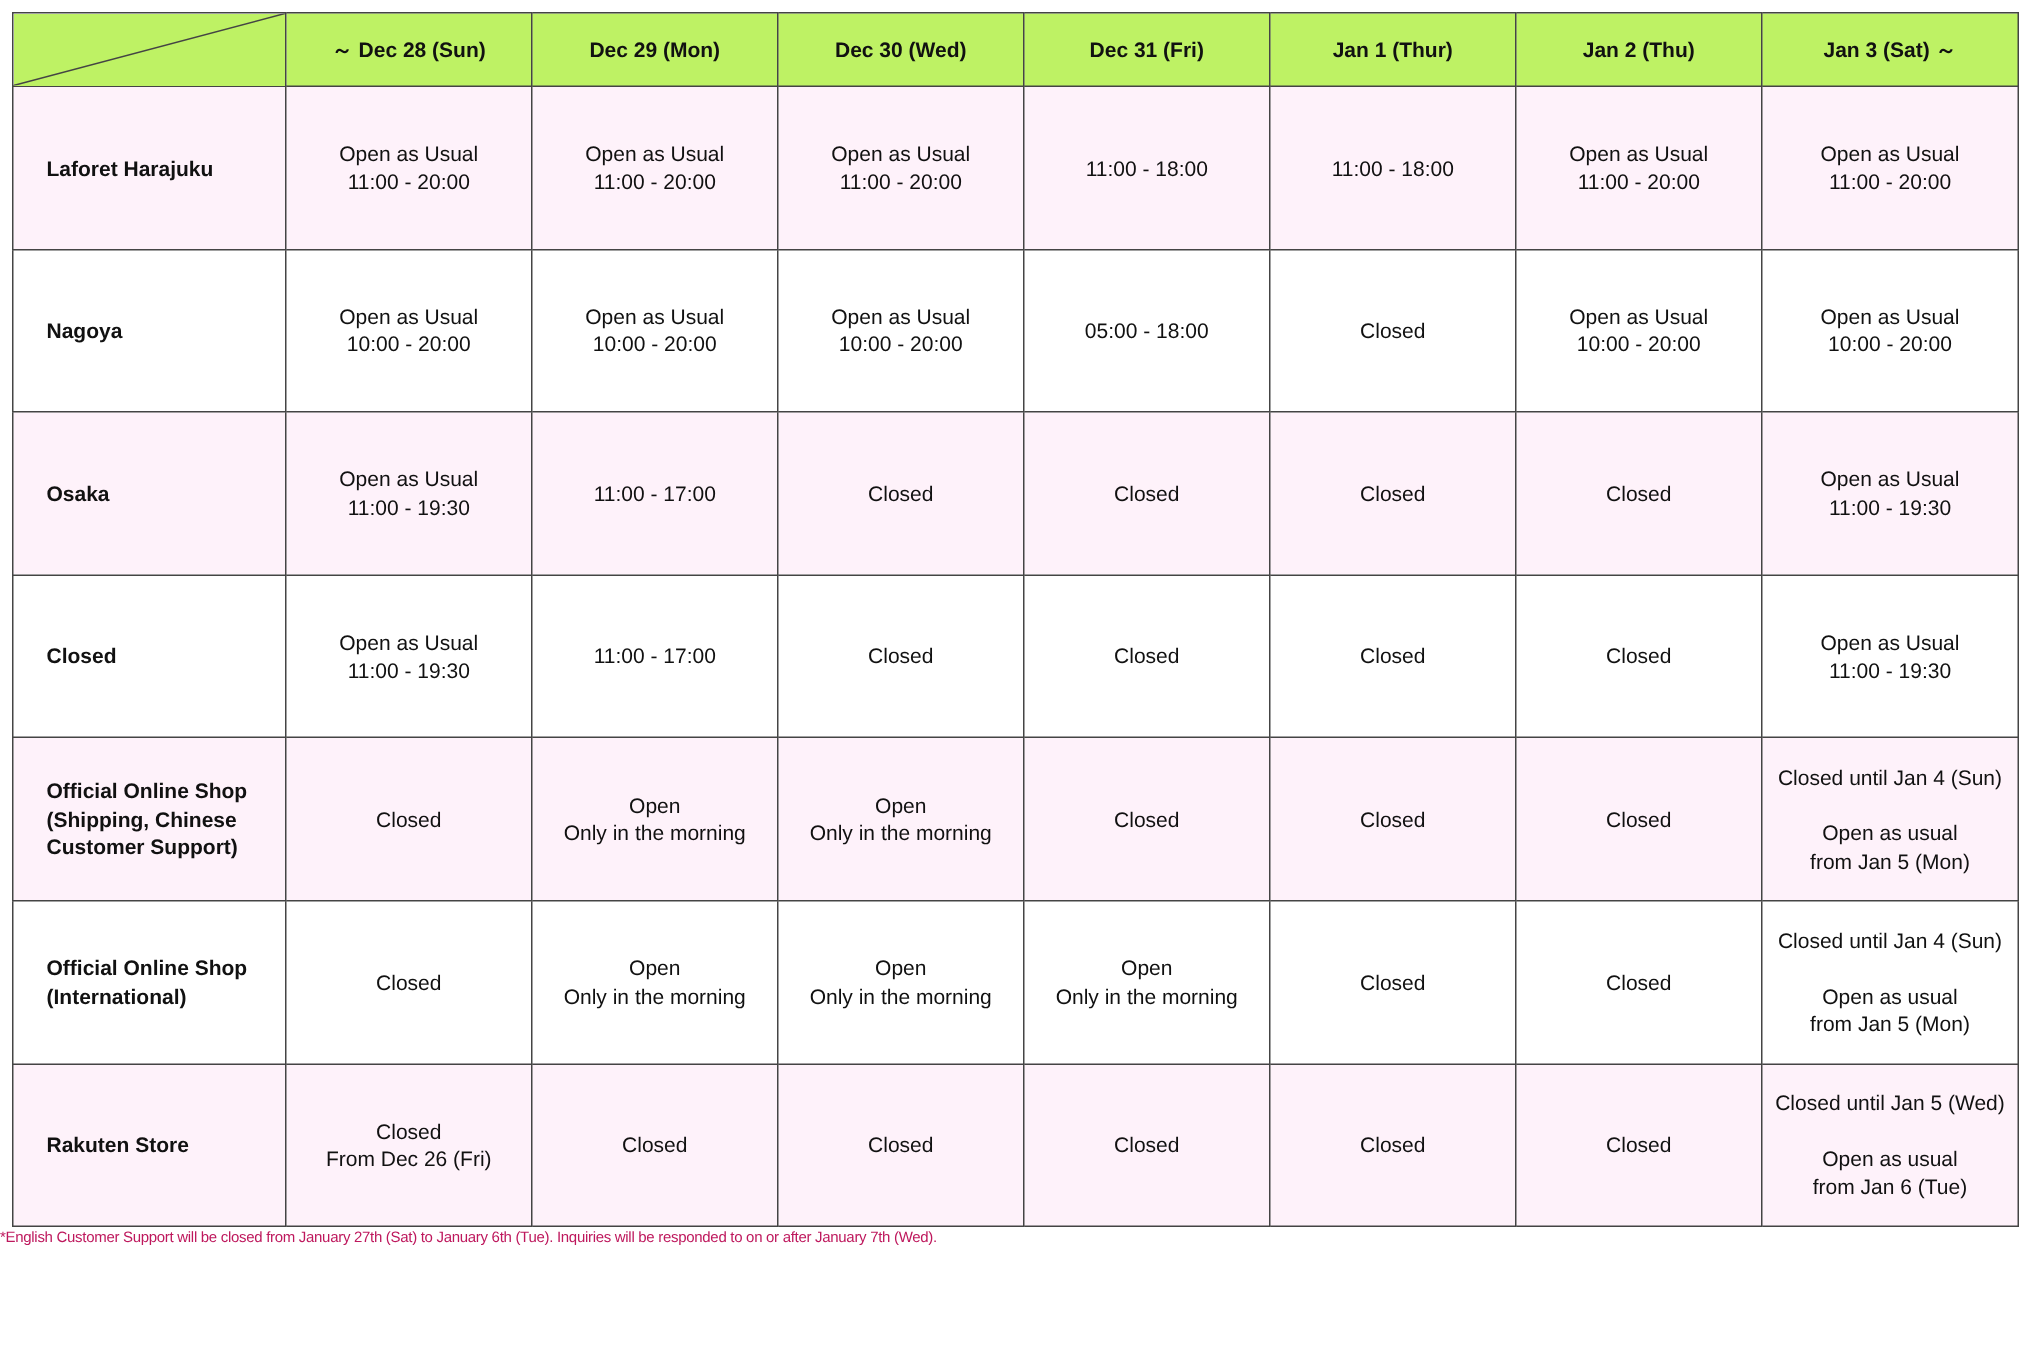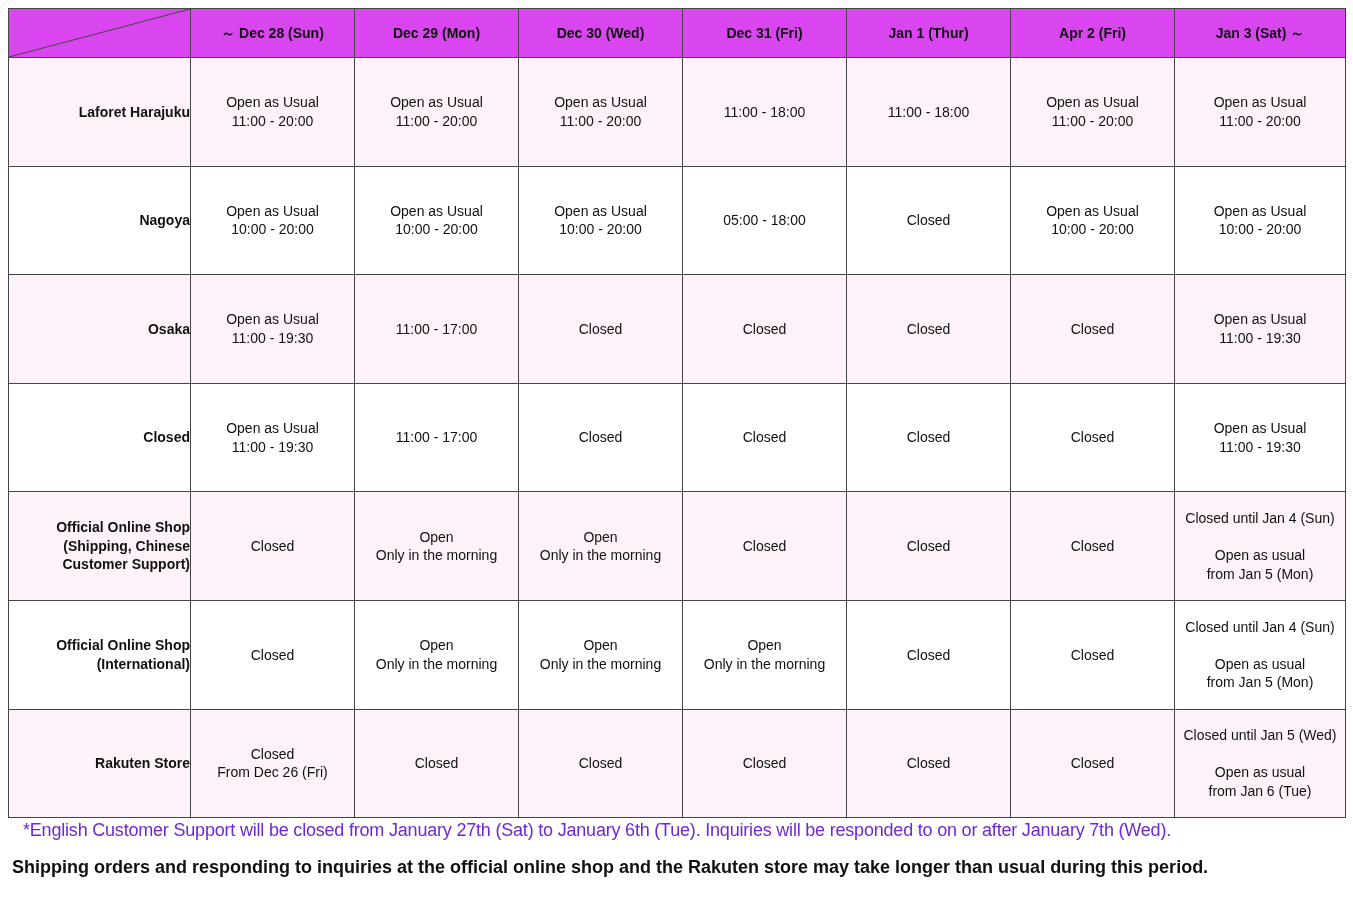--- a/index.html
+++ b/index.html
@@ -11,35 +11,35 @@
       position: absolute; left: 8px; top: 8px;
       border-collapse: collapse; table-layout: fixed;
       width: 1337px;
     }
     .sched th, .sched td {
       border: 1px solid #444;
       text-align: center; vertical-align: middle;
       font-size: 14px; line-height: 18.5px;
       padding: 0;
     }
-    .sched thead th { height: 48px; font-weight: bold; font-size: 14px; background: #d946ef; margin-left: 36px; }
+    .sched thead th { height: 48px; font-weight: bold; font-size: 14px; background: #bef264; margin-left: 36px; }
     .sched tbody tr { height: 108.6px; }
     .sched tbody tr.pink td, .sched tbody tr.pink th { background: #fef2fa; }
     .sched tbody tr.white td, .sched tbody tr.white th { background: #ffffff; }
     .sched tbody th {
-      text-align: right; font-weight: bold; padding-left: 22px;
+      text-align: left; font-weight: bold; padding-left: 22px;
       font-size: 14px; line-height: 18.5px;
     }
     .corner { position: relative; }
     .corner svg { position: absolute; left: 0; top: 0; width: 100%; height: 100%; }
     .cell-lines span { display: block; white-space: nowrap; }
     .cell-lines span.gap { height: 18.5px; }
     .note {
-      position: absolute; left: 23px; top: 820px;
-      font-size: 18px; color: #6d28d9; letter-spacing: -0.2px;
+      position: absolute; left: 0; top: 820px;
+      font-size: 10px; color: #be185d; letter-spacing: -0.2px;
     }
     .notice {
       position: absolute; left: 12px; top: 856px;
       font-size: 18px; font-weight: bold; line-height: 23px; color: #111;
     }
     .notice span { display: block; }
   </style>
 </head>
 <body>
 
@@ -59,21 +59,21 @@
       <th class="corner">
         <svg viewBox="0 0 100 100" preserveAspectRatio="none">
           <line x1="0" y1="100" x2="100" y2="0" stroke="#444" stroke-width="1" vector-effect="non-scaling-stroke"></line>
         </svg>
       </th>
       <th>～ Dec 28 (Sun)</th>
       <th>Dec 29 (Mon)</th>
       <th>Dec 30 (Wed)</th>
       <th>Dec 31 (Fri)</th>
       <th>Jan 1 (Thur)</th>
-      <th>Apr 2 (Fri)</th>
+      <th>Jan 2 (Thu)</th>
       <th>Jan 3 (Sat) ～</th>
     </tr>
   </thead>
   <tbody id="tbody">
       <tr class="pink">
         <th class="cell-lines">
           <span>Laforet Harajuku</span>
         </th>
         <td class="cell-lines">
           <span>Open as Usual</span>
@@ -284,14 +284,13 @@
           <span>Open as usual</span>
           <span>from Jan 6 (Tue)</span>
         </td>
       </tr>
     </tbody>
 </table>
 
 <div class="note">*English Customer Support will be closed from January 27th (Sat) to January 6th (Tue). Inquiries will be responded to on or after January 7th (Wed).</div>
 
 <div class="notice">
-  <span>Shipping orders and responding to inquiries at the official online shop and the Rakuten store may take longer than usual during this period.</span>
 </div>
 
 </body></html>

